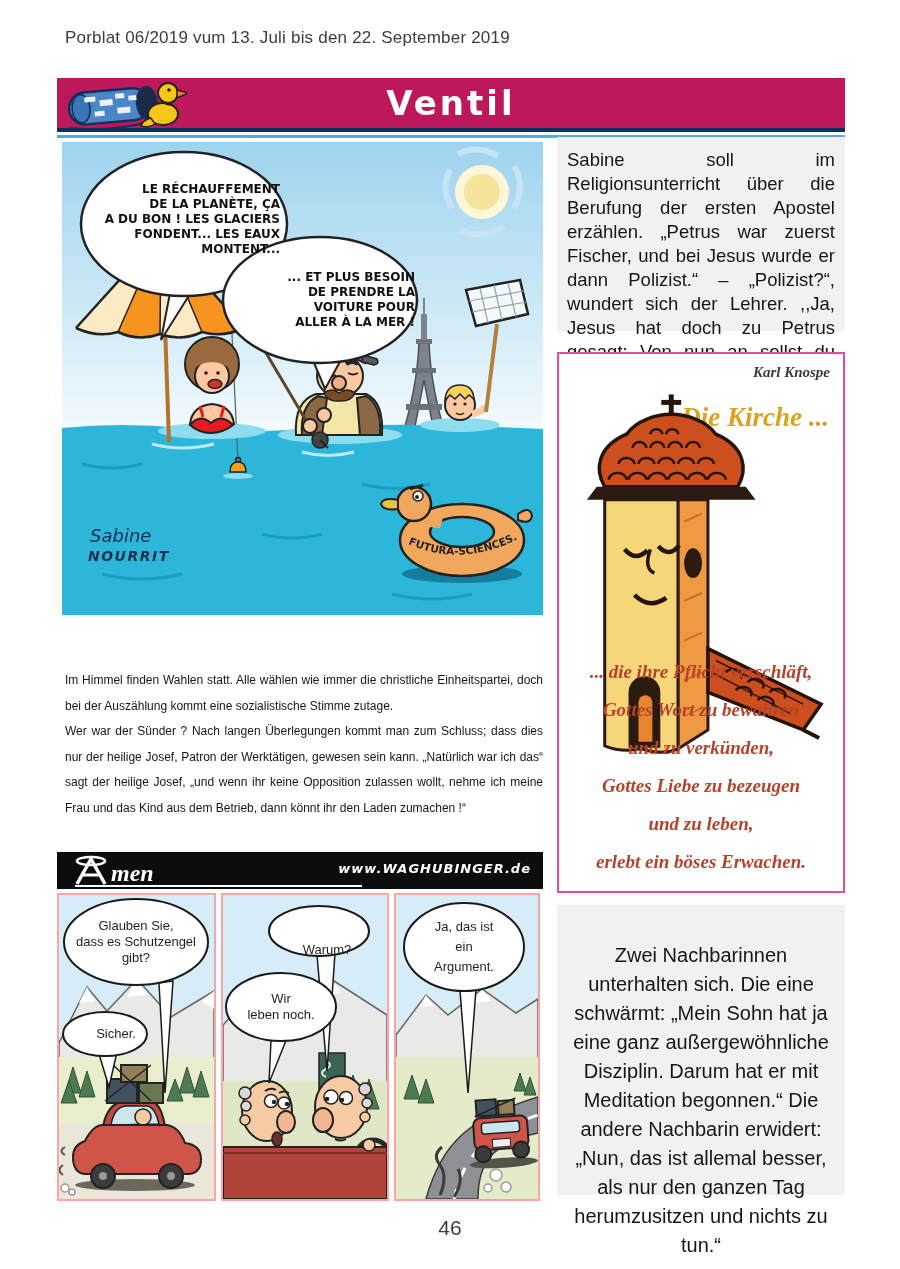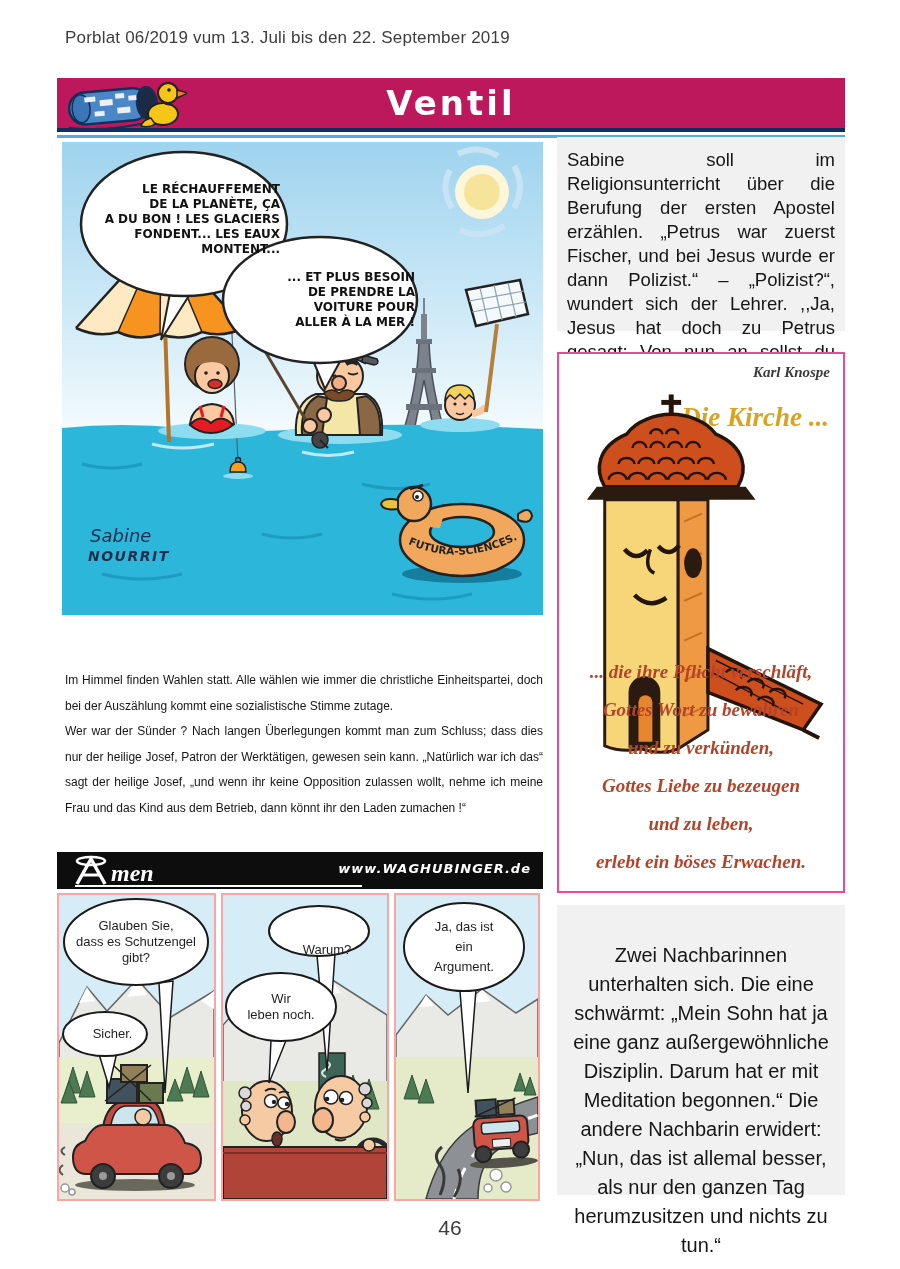--- a/index.html
+++ b/index.html
@@ -296,21 +296,21 @@
         <circle cx="6" cy="293" r="4" fill="#fff" stroke="#999" stroke-width="1.5"></circle>
         <circle cx="13" cy="297" r="3" fill="#fff" stroke="#999" stroke-width="1.5"></circle>
         <path d="M100 88 L106 198 L114 86 Z" fill="#fff" stroke="#1a1a1a" stroke-width="1.5"></path>
         <ellipse cx="77" cy="47" rx="72" ry="43" fill="#fff" stroke="#1a1a1a" stroke-width="2"></ellipse>
         <path d="M40 159 L50 192 L58 157 Z" fill="#fff" stroke="#1a1a1a" stroke-width="1.5"></path>
         <ellipse cx="46" cy="139" rx="42" ry="22" fill="#fff" stroke="#1a1a1a" stroke-width="2"></ellipse>
       </svg>
       <div class="pbub preline" style="left:8px;top:23px;width:138px;">Glauben Sie,
 dass es Schutzengel
 gibt?</div>
-      <div class="pbub" style="left:6px;top:131px;width:95px;">Sicher.</div>
+      <div class="pbub" style="left:17px;top:131px;width:80px;">Sicher.</div>
     </div>
 
     <div class="panel" style="width:164px;">
       <svg width="164" height="304" viewBox="0 0 164 304">
         <rect width="164" height="200" fill="#d6ecf6"></rect>
         <path d="M0 130 L40 86 L70 112 L108 84 L164 120 L164 196 L0 196 Z" fill="#e9e9e5" stroke="#666" stroke-width="1.5"></path>
         <path d="M40 86 L32 100 L48 99 Z" fill="#fff"></path>
         <path d="M108 84 L98 100 L118 98 Z" fill="#fff"></path>
         <rect x="0" y="186" width="164" height="70" fill="#dfe7c6"></rect>
         <g fill="#4d7a52" stroke="#2f5438" stroke-width="1">

